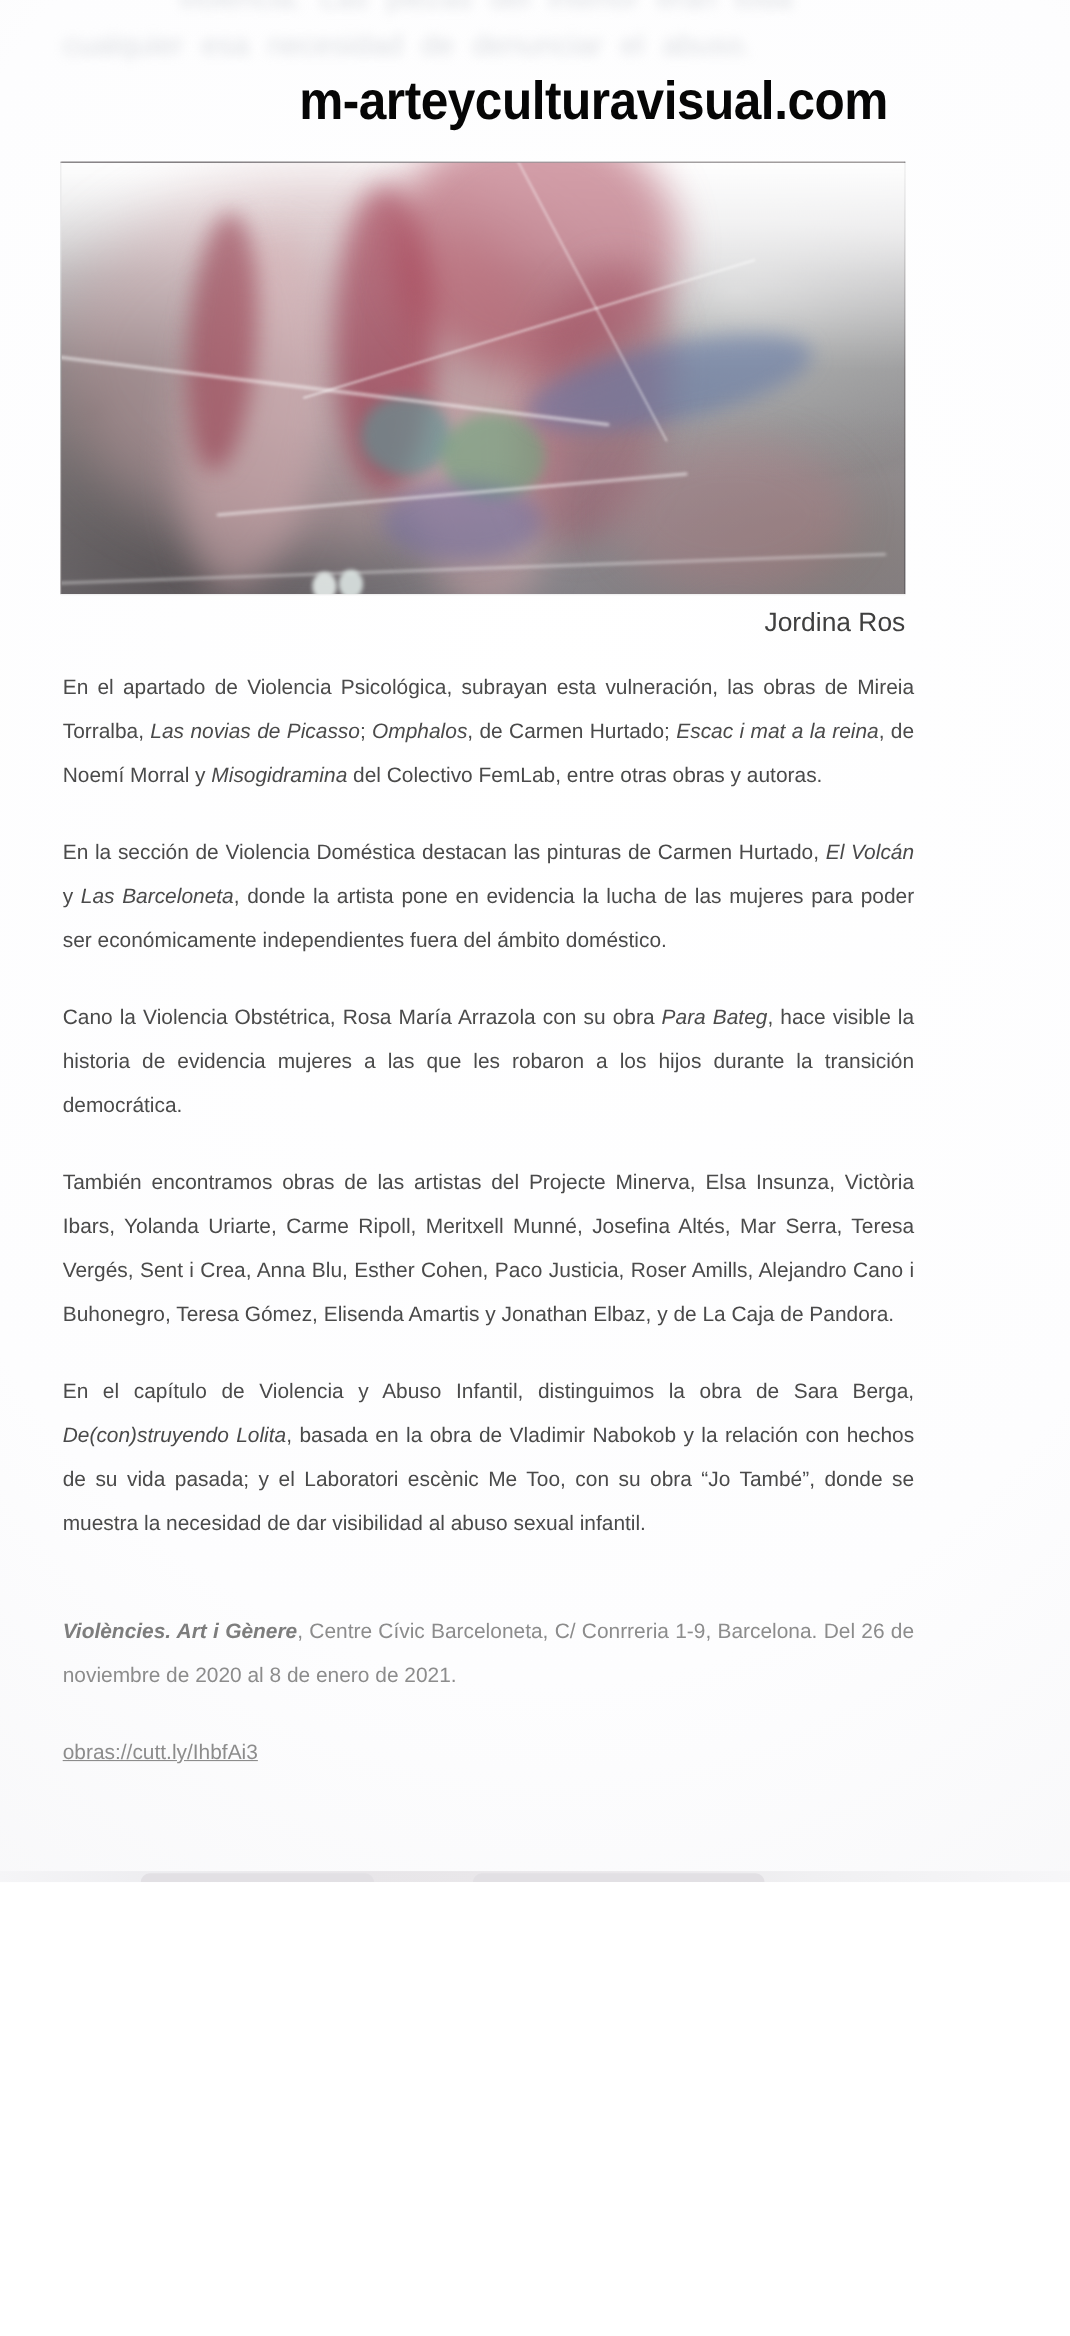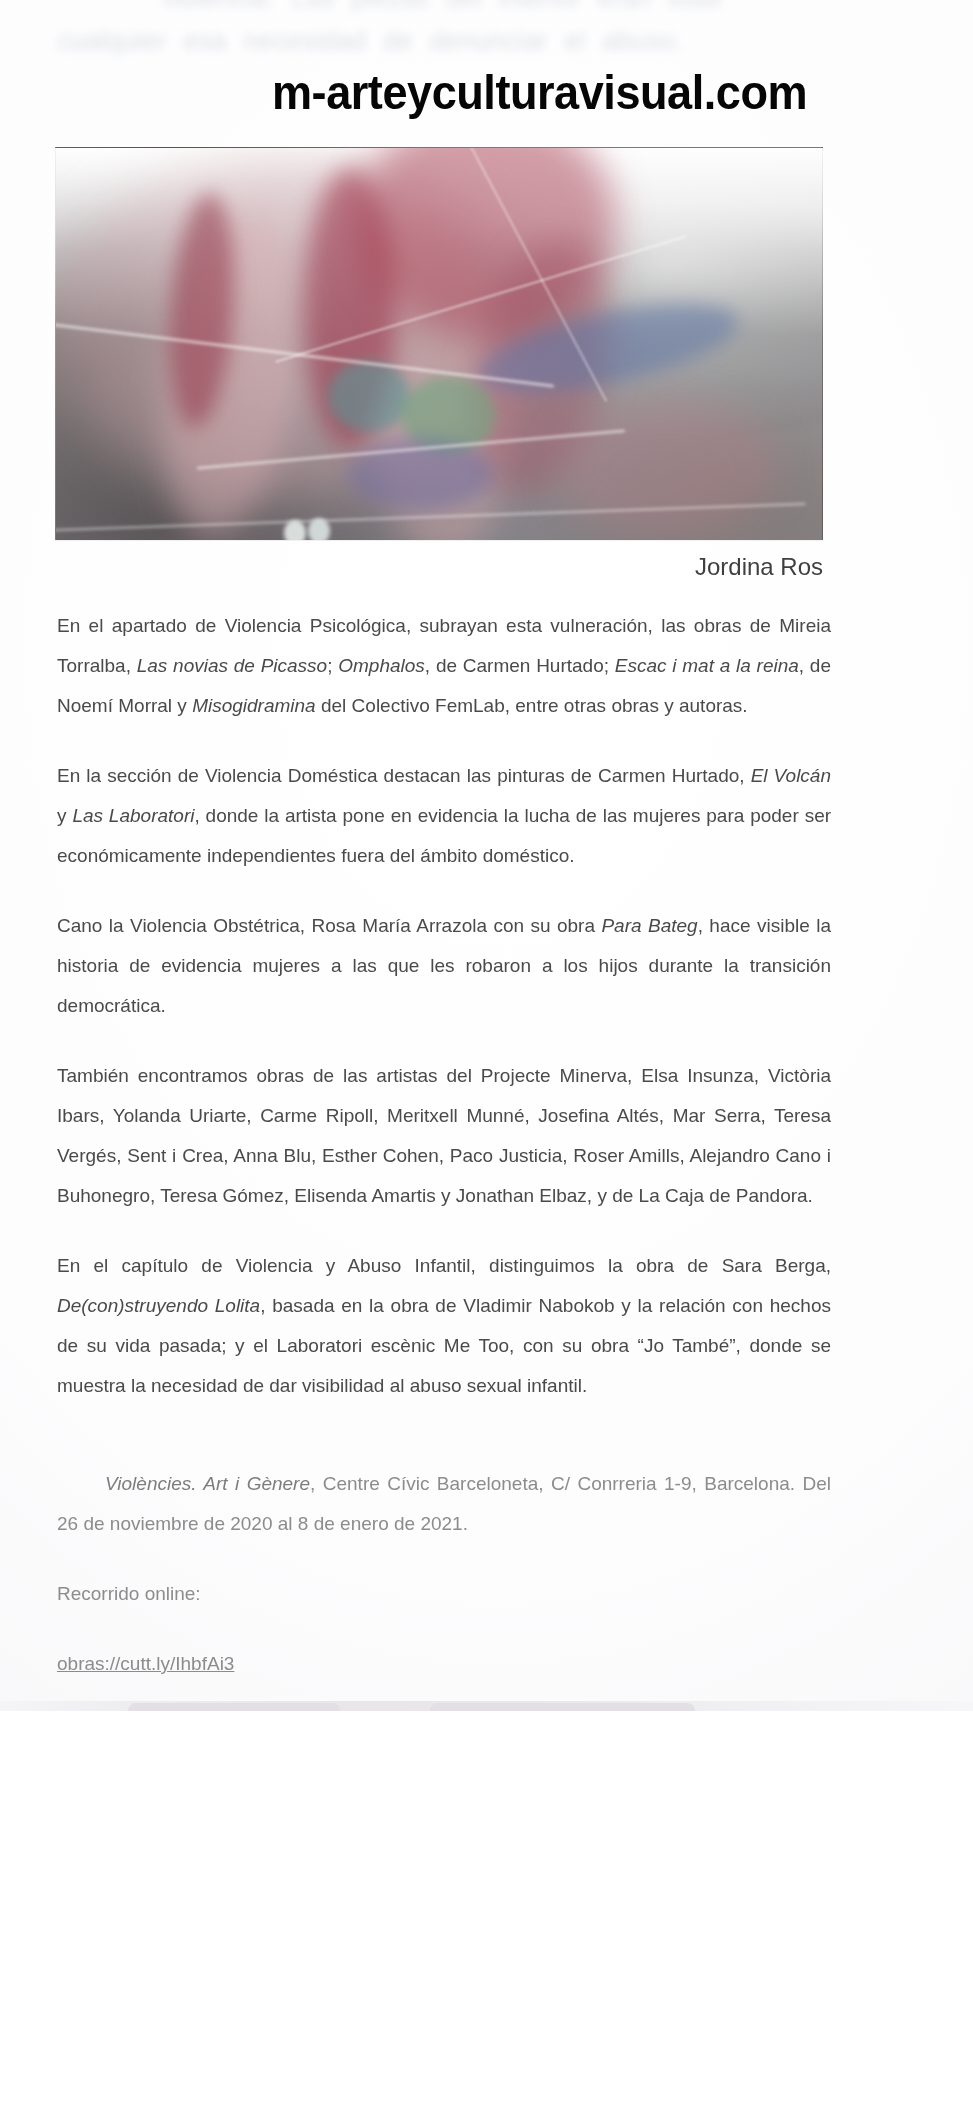--- a/index.html
+++ b/index.html
@@ -99,26 +99,25 @@
     <div class="streak" style="left:330px;top:120px;width:300px;height:2px;background:rgba(255,255,255,.4);filter:blur(1px);transform:rotate(62deg);"></div>
     <div class="streak" style="left:-30px;top:368px;width:780px;height:3px;background:rgba(255,255,255,.35);filter:blur(1.5px);transform:rotate(-2deg);"></div>
     <div class="blob" style="left:228px;top:372px;width:22px;height:26px;background:rgba(235,242,240,.85);filter:blur(2px);"></div>
     <div class="blob" style="left:252px;top:370px;width:22px;height:26px;background:rgba(225,234,232,.85);filter:blur(2px);"></div>
   </div>
 
   <div class="caption">Jordina Ros</div>
 
   <div class="article">
     <p><span>En el apartado de Violencia Psicológica, subrayan esta vulneración, las obras de Mireia Torralba, </span><span style="font-style: italic;">Las novias de Picasso</span><span>; </span><span style="font-style: italic;">Omphalos</span><span>, de Carmen Hurtado; </span><span style="font-style: italic;">Escac i mat a la reina</span><span>, de Noemí Morral y </span><span style="font-style: italic;">Misogidramina</span><span> del Colectivo FemLab, entre otras obras y autoras.</span></p>
-    <p><span>En la sección de Violencia Doméstica destacan las pinturas de Carmen Hurtado, </span><span style="font-style: italic;">El Volcán</span><span> y </span><span style="font-style: italic;">Las Laboratori</span><span>, donde la artista pone en evidencia la lucha de las mujeres para poder ser económicamente independientes fuera del ámbito doméstico.</span></p>
+    <p><span>En la sección de Violencia Doméstica destacan las pinturas de Carmen Hurtado, </span><span style="font-style: italic;">El Volcán</span><span> y </span><span style="font-style: italic;">Las Barceloneta</span><span>, donde la artista pone en evidencia la lucha de las mujeres para poder ser económicamente independientes fuera del ámbito doméstico.</span></p>
     <p><span>Cano la Violencia Obstétrica, Rosa María Arrazola con su obra </span><span style="font-style: italic;">Para Bateg</span><span>, hace visible la historia de evidencia mujeres a las que les robaron a los hijos durante la transición democrática.</span></p>
     <p><span>También encontramos obras de las artistas del Projecte Minerva, Elsa Insunza, Victòria Ibars, Yolanda Uriarte, Carme Ripoll, Meritxell Munné, Josefina Altés, Mar Serra, Teresa Vergés, Sent i Crea, Anna Blu, Esther Cohen, Paco Justicia, Roser Amills, Alejandro Cano i Buhonegro, Teresa Gómez, Elisenda Amartis y Jonathan Elbaz, y de La Caja de Pandora.</span></p>
     <p><span>En el capítulo de Violencia y Abuso Infantil, distinguimos la obra de Sara Berga, </span><span style="font-style: italic;">De(con)struyendo Lolita</span><span>, basada en la obra de Vladimir Nabokob y la relación con hechos de su vida pasada; y el Laboratori escènic Me Too, con su obra “Jo També”, donde se muestra la necesidad de dar visibilidad al abuso sexual infantil.</span></p>
-    <p class="info"><span class="run-bi" style="font-style: italic; font-weight: normal; margin-left: 48px;">Violències. Art i Gènere</span><span>, Centre Cívic Barceloneta, C/ Conrreria 1-9, Barcelona. Del 26 de noviembre de 2020 al 8 de enero de 2021.</span></p>
-    <p class="tour">Recorrido online:</p>
+    <p class="info"><span class="run-bi" style="font-style: italic; font-weight: bold;">Violències. Art i Gènere</span><span>, Centre Cívic Barceloneta, C/ Conrreria 1-9, Barcelona. Del 26 de noviembre de 2020 al 8 de enero de 2021.</span></p>
     <p class="tour"><a class="tour-link">obras://cutt.ly/IhbfAi3</a></p>
   </div>
 
   <div class="bottom-band"></div>
   <div class="bottom-bump bump-a"></div>
   <div class="bottom-bump bump-b"></div>
 
 </div>
 
 </body></html>

